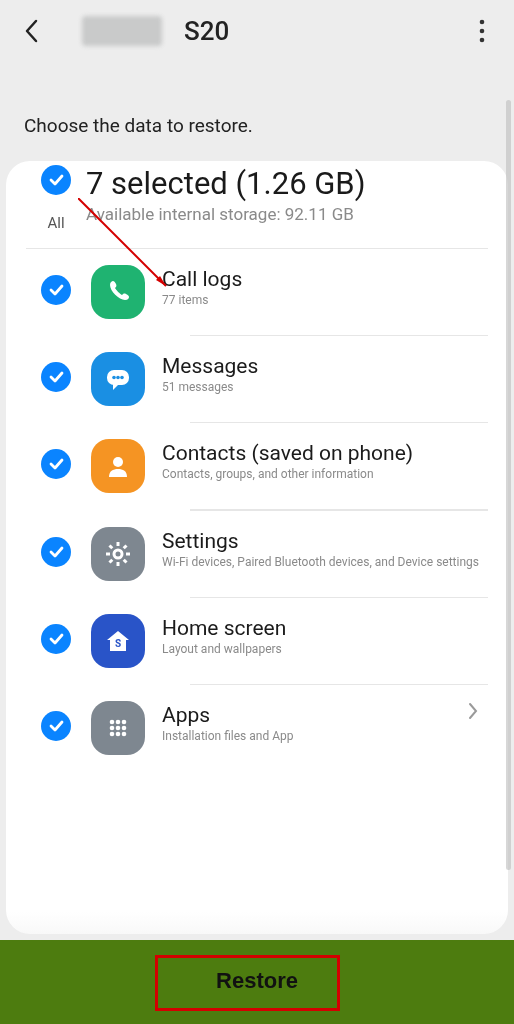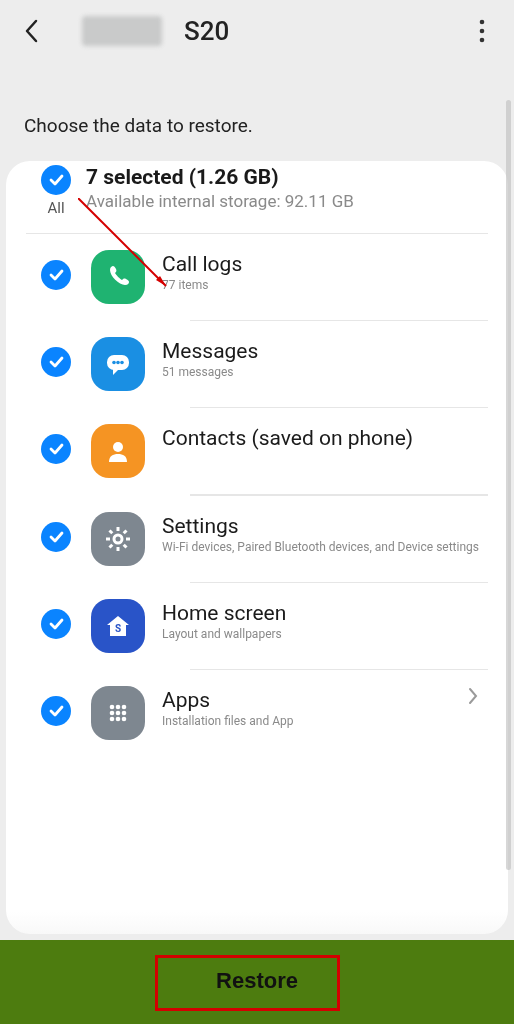--- a/index.html
+++ b/index.html
@@ -42,23 +42,23 @@
     color: #222;
     margin-top: 48px;
   }
   .summary-row {
     display: flex;
     padding: 4px 20px 16px 20px;
     position: relative;
   }
   .all-check-col { width:60px; text-align:center; }
   .summary-texts { flex:1; }
-  .summary-title { font-size: 21px; color:#1a1a1a;font-weight:bold; }
+  .summary-title { font-size: 31px; color:#1a1a1a; }
   .summary-sub   { font-size: 17px; color:#8a8a8a; margin-top:2px;}
-  .all-label { font-size:15px; color:#555; margin-top:4px;}
+  .all-label { font-size:15px; color:#555; margin-top:19px;}
   .checkbox-circle {
     width:30px; height:30px; border-radius:50%;
     background:#0a84ff; display:inline-flex;
     align-items:center; justify-content:center;
   }
   .checkbox-circle svg { display:block; }
   .divider-full { height:1px; background:#e6e6e6; margin-left:20px; margin-right:20px;}
   .divider-item { height:1px; background:#e6e6e6; margin-left:184px; margin-right:20px;}
   .item-row {
     display:flex; align-items:flex-start;
@@ -211,20 +211,21 @@
         <div class="icon-col">
           <div class="app-icon squircle" style="background:#f59423">
             <svg width="30" height="30" viewBox="0 0 30 30">
               <circle cx="15" cy="11" r="5" fill="#fff"></circle>
               <path d="M6 26 C6 20 10 18 15 18 C20 18 24 20 24 26 Z" fill="#fff"></path>
             </svg>
           </div>
         </div>
         <div class="texts-col">
           <div class="item-title">Contacts (saved on phone)</div>
+          <div class="item-sub">Contacts, groups, and other information</div>
         </div>
       </div>
       <div class="divider-item"></div>
       <div class="divider-item"></div>
       <div class="item-row">
         <div class="check-col">
           <span class="checkbox-circle">
             <svg width="18" height="18" viewBox="0 0 18 18">
               <path d="M4 9 L8 13 L15 5" stroke="#fff" stroke-width="2.8" fill="none" stroke-linecap="round" stroke-linejoin="round"></path>
             </svg>

